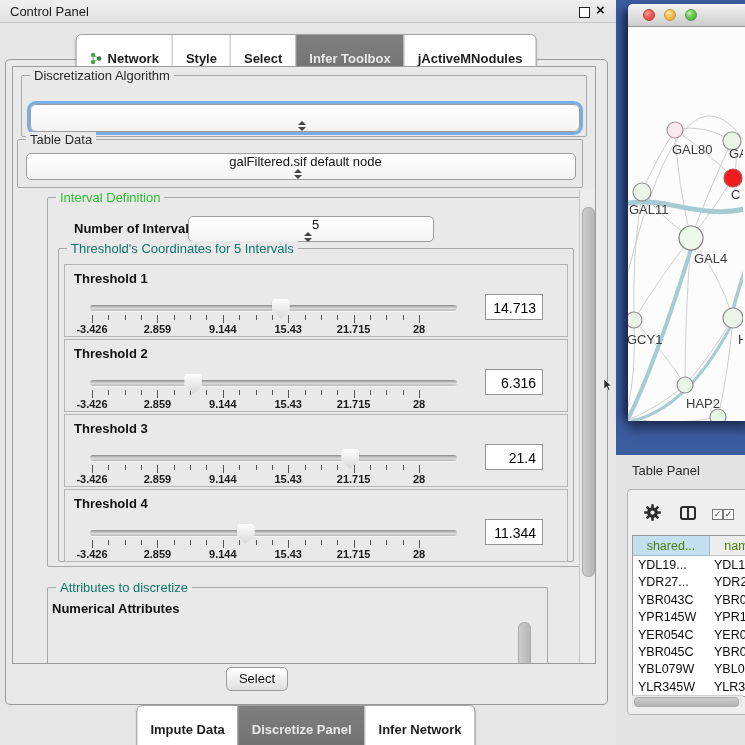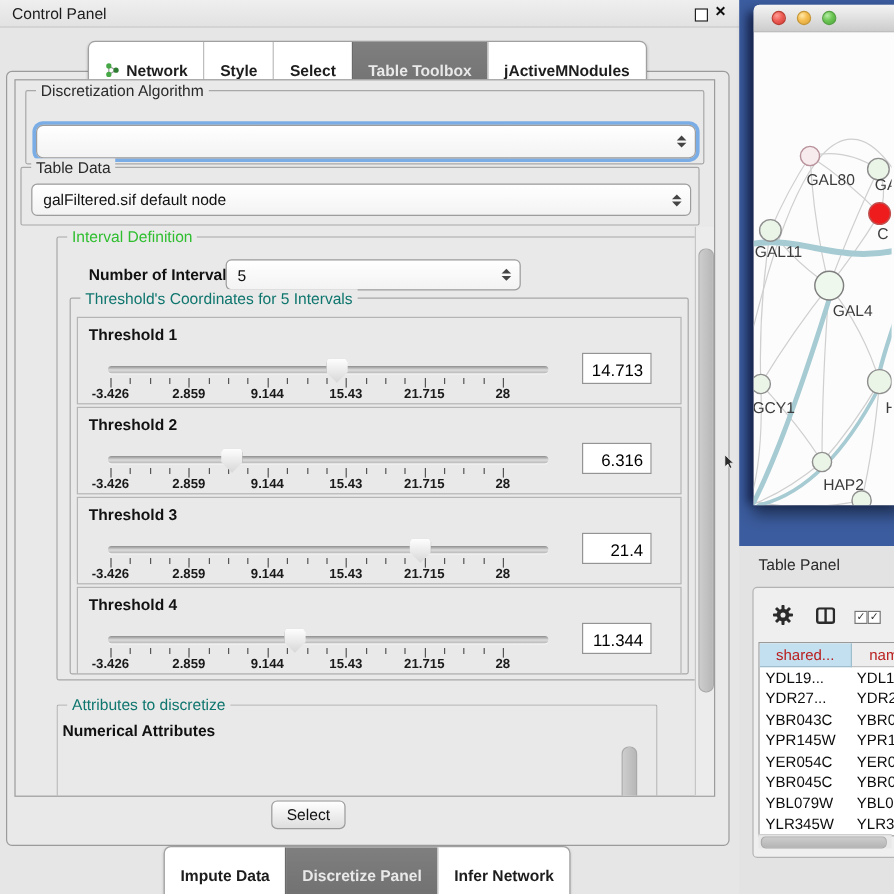--- a/index.html
+++ b/index.html
@@ -22,21 +22,21 @@
   #top-tabs{left:306px;top:34px;transform:translateX(-50%);}
   #bottom-tabs{left:306px;top:705px;transform:translateX(-50%);}
   #tabpanel{left:5px;top:59px;width:601px;height:644px;border:1px solid #9b9b9b;border-radius:5px;background:#e9e9e9;}
   #containerA{left:12px;top:66px;width:582px;height:596px;border:1px solid #9c9c9c;background:#e9e9e9;overflow:hidden;}
   .groupbox{border:1px solid #a8a8a8;border-radius:2px;}
   .grouptitle{position:absolute;top:-8px;left:8px;background:#e9e9e9;padding:0 4px;font-size:13px;}
   .gt-dark{color:#2a2a2a;}
   .gt-green{color:#2fbe2f;}
   .gt-blue{color:#0f766e;}
   .combo{background:linear-gradient(#ffffff,#f3f3f3);border:1px solid #9d9d9d;border-radius:5px;
-         font-size:13px;color:#111;display:flex;align-items:center;}
+         font-size:13px;color:#111;display:flex;align-items:center;flex-direction:column;}
   .combo .val{padding-left:9px;flex:1;}
   .stepper{width:11px;display:flex;flex-direction:column;align-items:center;gap:2px;margin-right:6px;}
   .stepper .up{width:0;height:0;border-left:4px solid transparent;border-right:4px solid transparent;border-bottom:4px solid #444;}
   .stepper .dn{width:0;height:0;border-left:4px solid transparent;border-right:4px solid transparent;border-top:4px solid #444;}
   
   #algo-popup{left:13px;top:83px;width:564px;height:56px;background:rgba(255,255,255,0.93);
               border-radius:0 0 7px 7px;box-shadow:0 5px 14px rgba(0,0,0,0.4);z-index:30;}
   #popup-hint{top:5px;left:0;width:100%;text-align:center;font-size:13px;color:#b9b9b9;}
   .popup-item{left:2px;font-size:13px;color:#000;white-space:nowrap;}
   
@@ -67,21 +67,21 @@
   .light{position:absolute;top:5px;width:12px;height:12px;border-radius:50%;box-sizing:border-box;}
   #light-red{left:15px;background:radial-gradient(circle at 35% 30%,#ff9d96,#ee5f57 45%,#cf3830);border:1px solid #b93e34;}
   #light-yellow{left:36px;background:radial-gradient(circle at 35% 30%,#ffe8a8,#f5bd4f 45%,#d9a33b);border:1px solid #c49638;}
   #light-green{left:57px;background:radial-gradient(circle at 35% 30%,#b6eda6,#6cc654 45%,#4fa53c);border:1px solid #55a043;}
   #netcanvas{left:0;top:23px;width:115px;height:394px;overflow:hidden;}
   #tablepanel-bg{left:616px;top:455px;width:129px;height:290px;background:#e3e3e3;}
   #tp-title{left:632px;top:463px;font-size:13px;color:#2b2b2b;}
   #tp-box{left:627px;top:489px;width:125px;height:224px;background:#efefef;border:1px solid #b3b3b3;border-radius:4px;}
   .cbx{position:absolute;width:9px;height:9px;border:1px solid #767676;background:#fff;font-size:9px;line-height:9px;text-align:center;color:#333;}
   #nodetable{left:632px;top:535px;width:113px;height:160px;background:#fff;border:1px solid #9a9a9a;overflow:hidden;font-size:12.5px;}
-  .th-cell{position:absolute;top:0;height:20px;line-height:20px;text-align:center;font-size:12.5px;color:#b91c1c;box-sizing:border-box;}
+  .th-cell{position:absolute;top:0;height:20px;line-height:20px;text-align:center;font-size:12.5px;color:#4d7c0f;box-sizing:border-box;}
   #th1{left:0;width:77px;background:#c2e0ef;border-right:1px solid #9fbecd;border-bottom:1px solid #9fbecd;}
   #th2{left:77px;width:60px;background:#ededed;border-bottom:1px solid #c2c2c2;}
   .t-row{position:absolute;left:0;width:100%;height:17.4px;line-height:17.4px;color:#0c0c0c;}
   .t-c1{position:absolute;left:5px;white-space:nowrap;}
   .t-c2{position:absolute;left:81px;white-space:nowrap;}
   #hsb{left:632px;top:695px;width:111px;height:11px;background:#e8e8e8;border-top:1px solid #cfcfcf;}
   #hsb-thumb{left:2px;top:1px;width:103px;height:8px;}
   .sb-thumb-h{position:absolute;background:linear-gradient(#cdcdcd,#b5b5b5);border:1px solid #a9a9a9;border-radius:4px;}
   svg{display:block;}
   #cursor{left:604px;top:379px;z-index:50;}
@@ -111,21 +111,21 @@
         </svg>
         <span>Network</span>
       </div>
       <div class="tabseg">
         <span>Style</span>
       </div>
       <div class="tabseg">
         <span>Select</span>
       </div>
       <div class="tabseg sel">
-        <span>Table Toolbox</span>
+        <span>Infer Toolbox</span>
       </div>
       <div class="tabseg">
         <span>jActiveMNodules</span>
       </div>
     </div>
 
   <div class="abs" id="containerA">
 
     <div class="abs groupbox" style="left:8px;top:8px;width:564px;height:60px;">
       <div class="grouptitle gt-dark">Discretization Algorithm</div>

